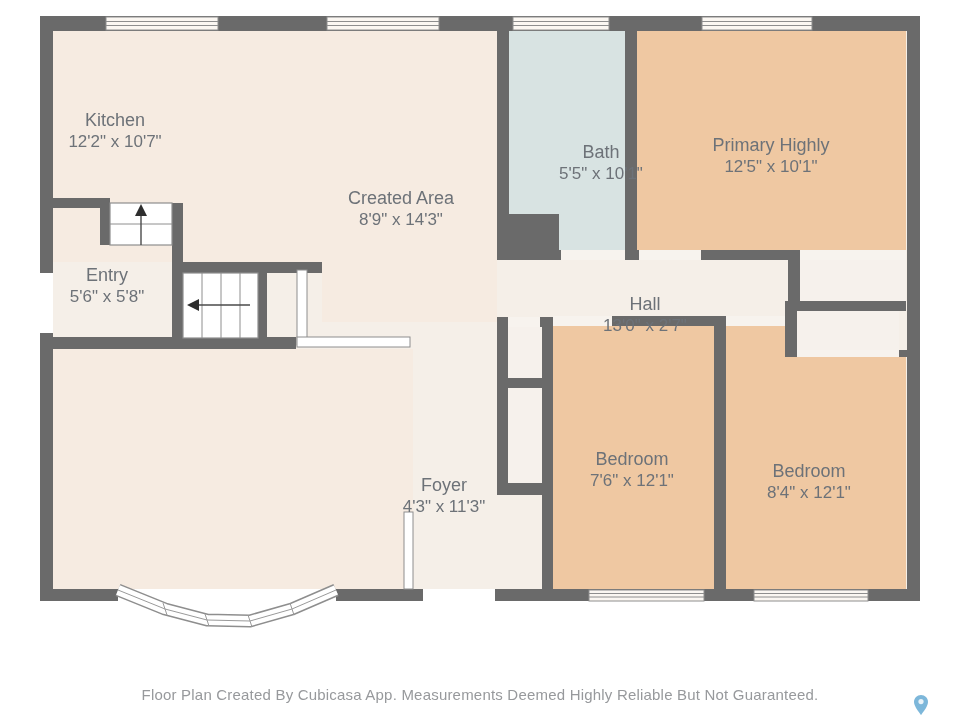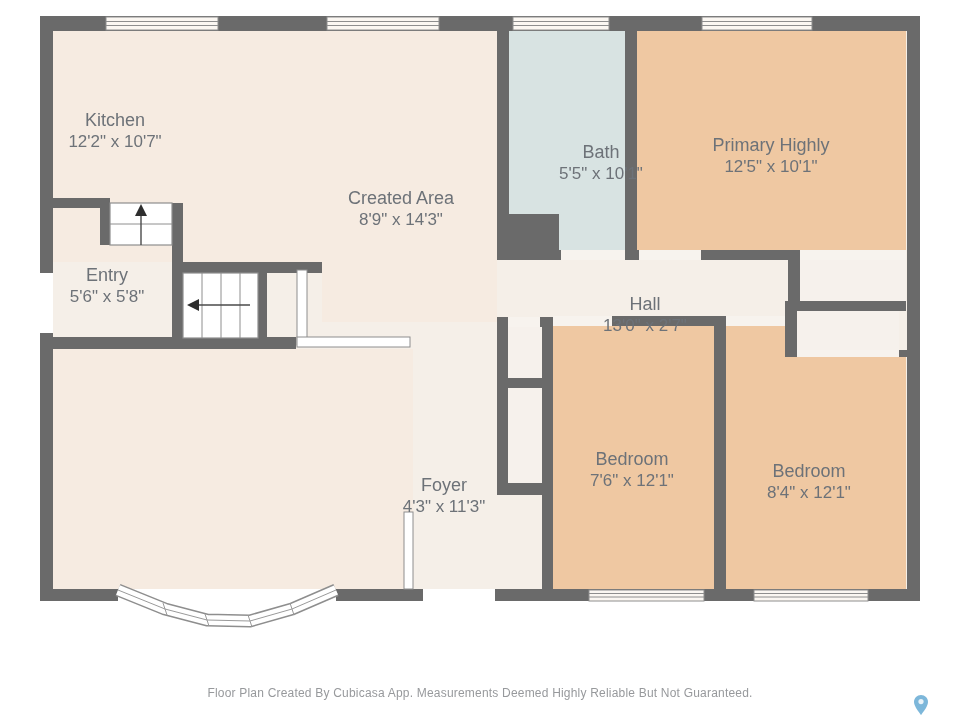--- a/index.html
+++ b/index.html
@@ -10,21 +10,21 @@
   #plan-svg{position:absolute;left:0;top:0;}
   .room-label{
     position:absolute;transform:translate(-50%,-50%);
     text-align:center;color:#6d7278;line-height:22px;white-space:nowrap;
     pointer-events:none;
   }
   .room-label .rname{font-size:18px;display:block;}
   .room-label .rdims{font-size:17px;display:block;}
   #footer-note{
     position:absolute;left:50%;top:686px;transform:translateX(-50%);
-    font-size:12px;color:#97999c;white-space:nowrap;letter-spacing:0.2px;
+    font-size:15px;color:#97999c;white-space:nowrap;letter-spacing:0.2px;
   }
   #pin{position:absolute;left:913px;top:694px;}
 </style>
 </head>
 <body>
 
 <div id="stage">
 
   <svg id="plan-svg" width="960" height="720" viewBox="0 0 960 720">
 

